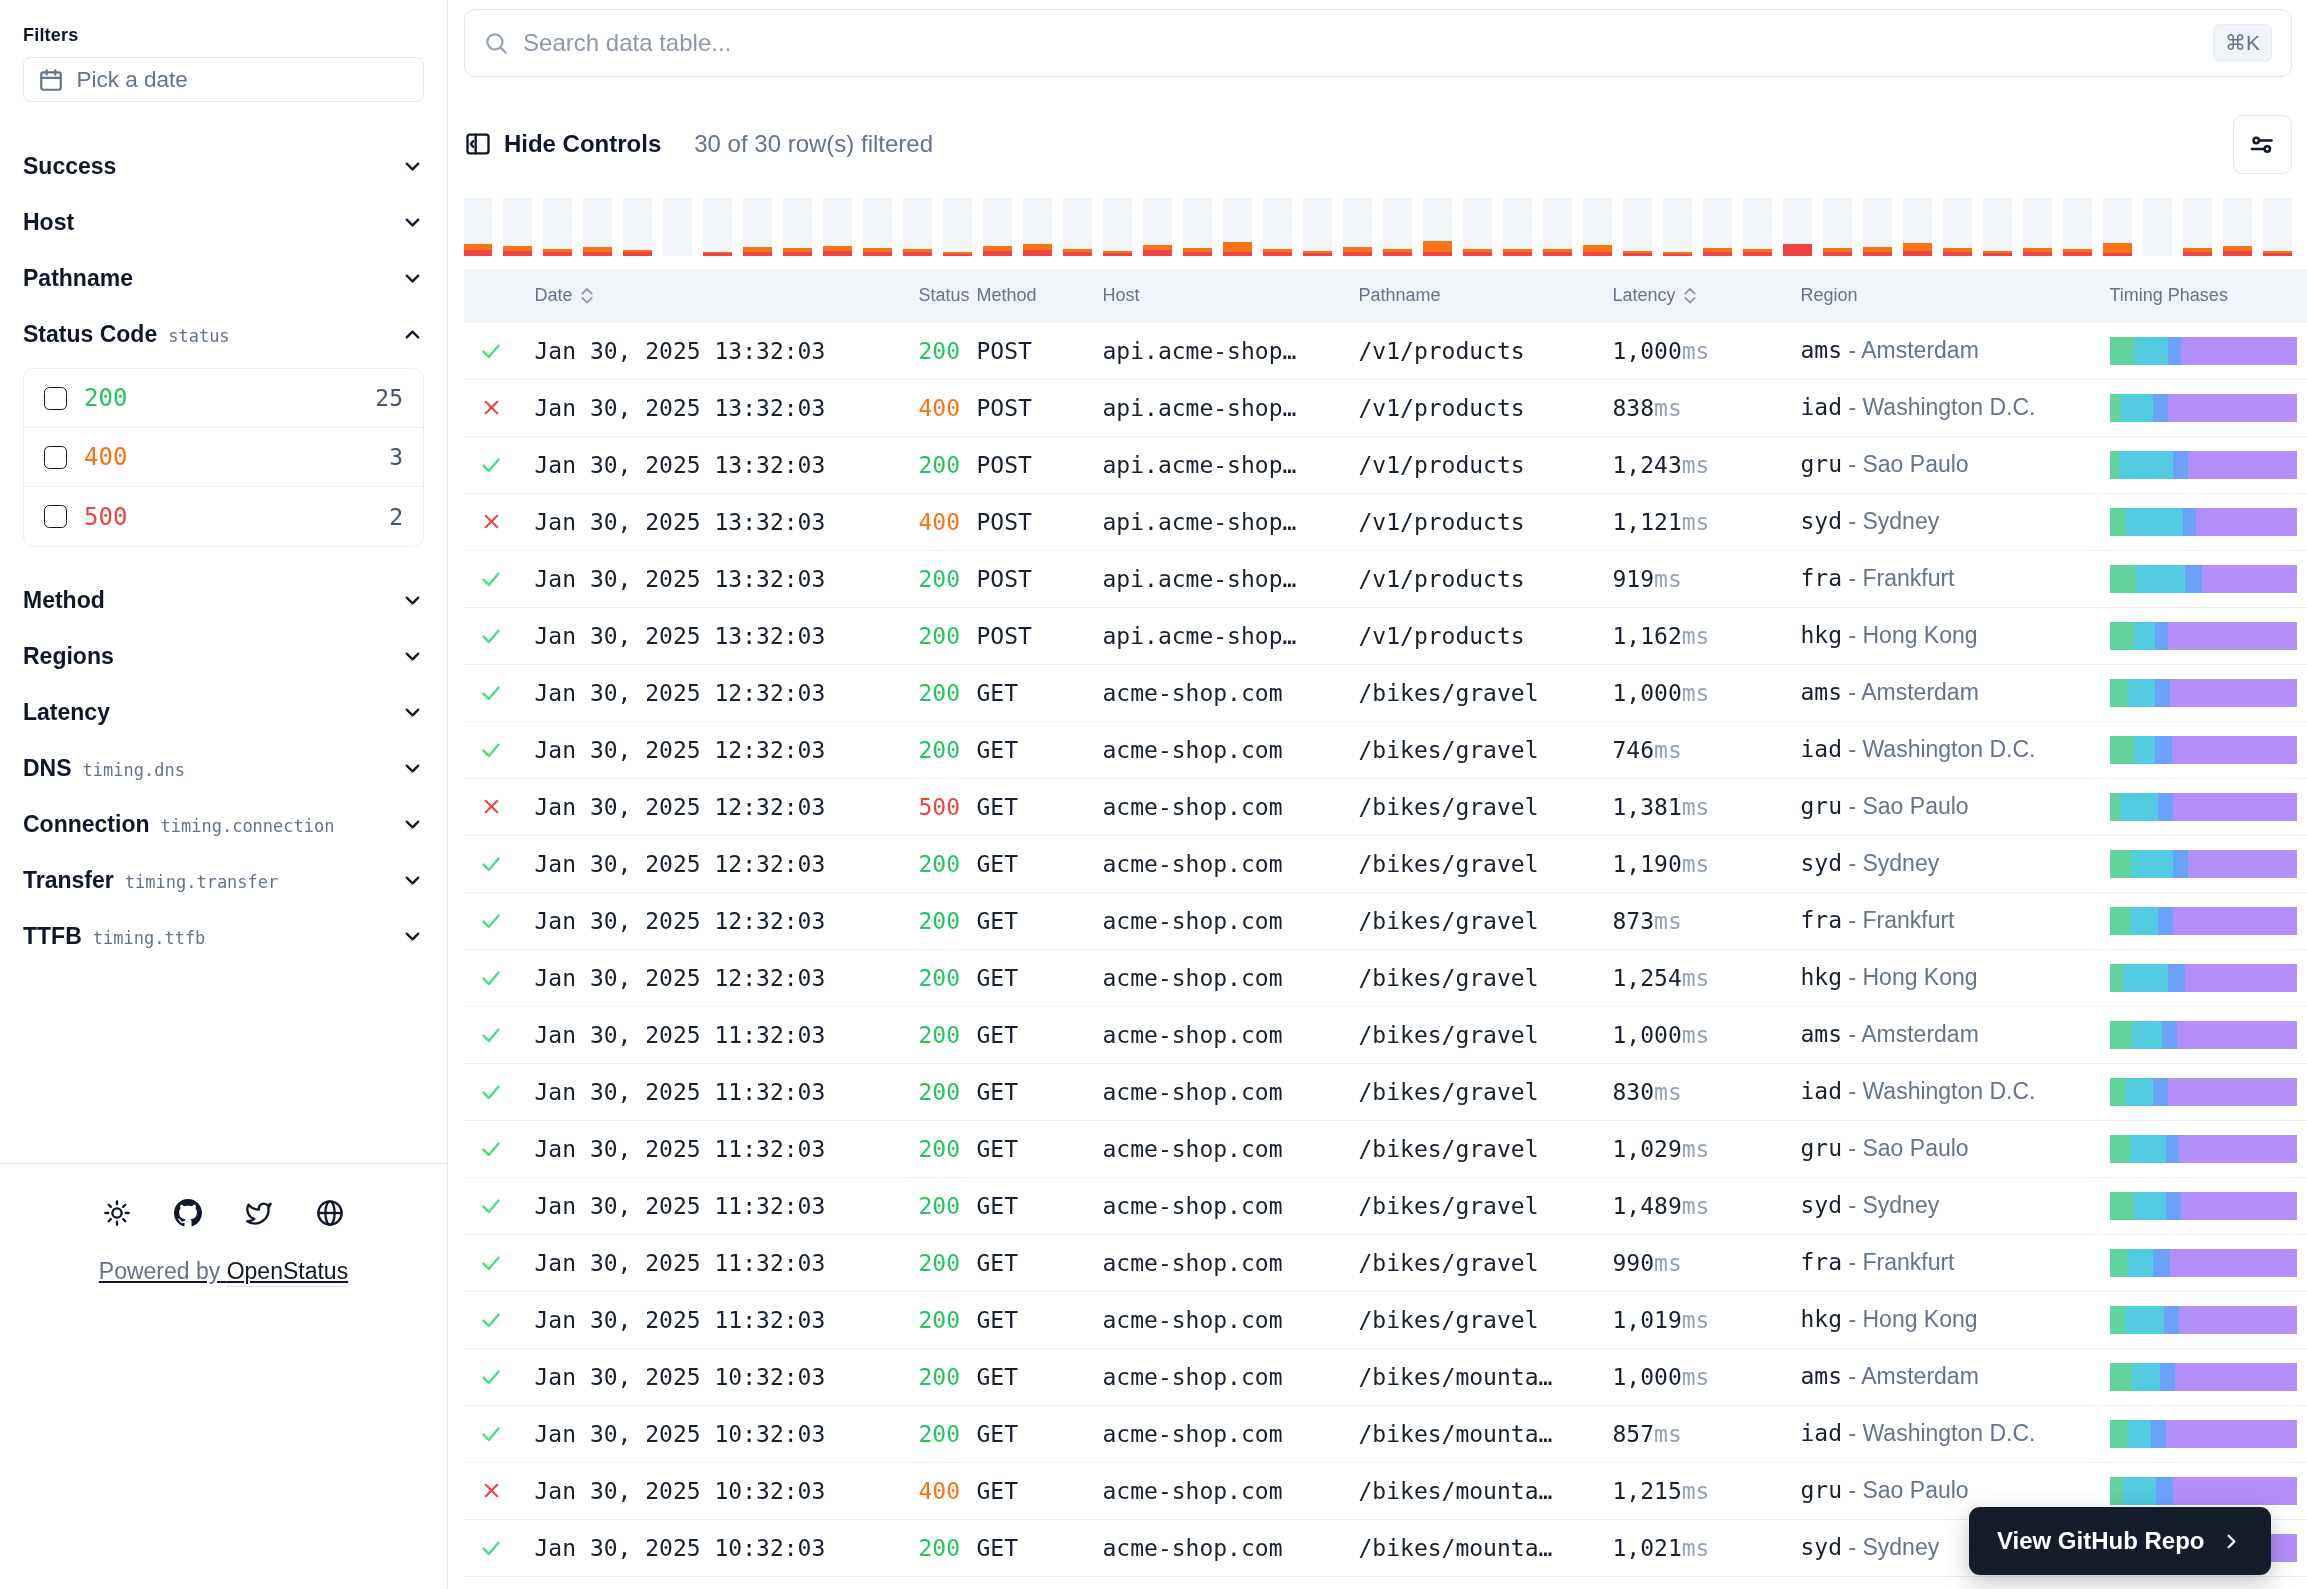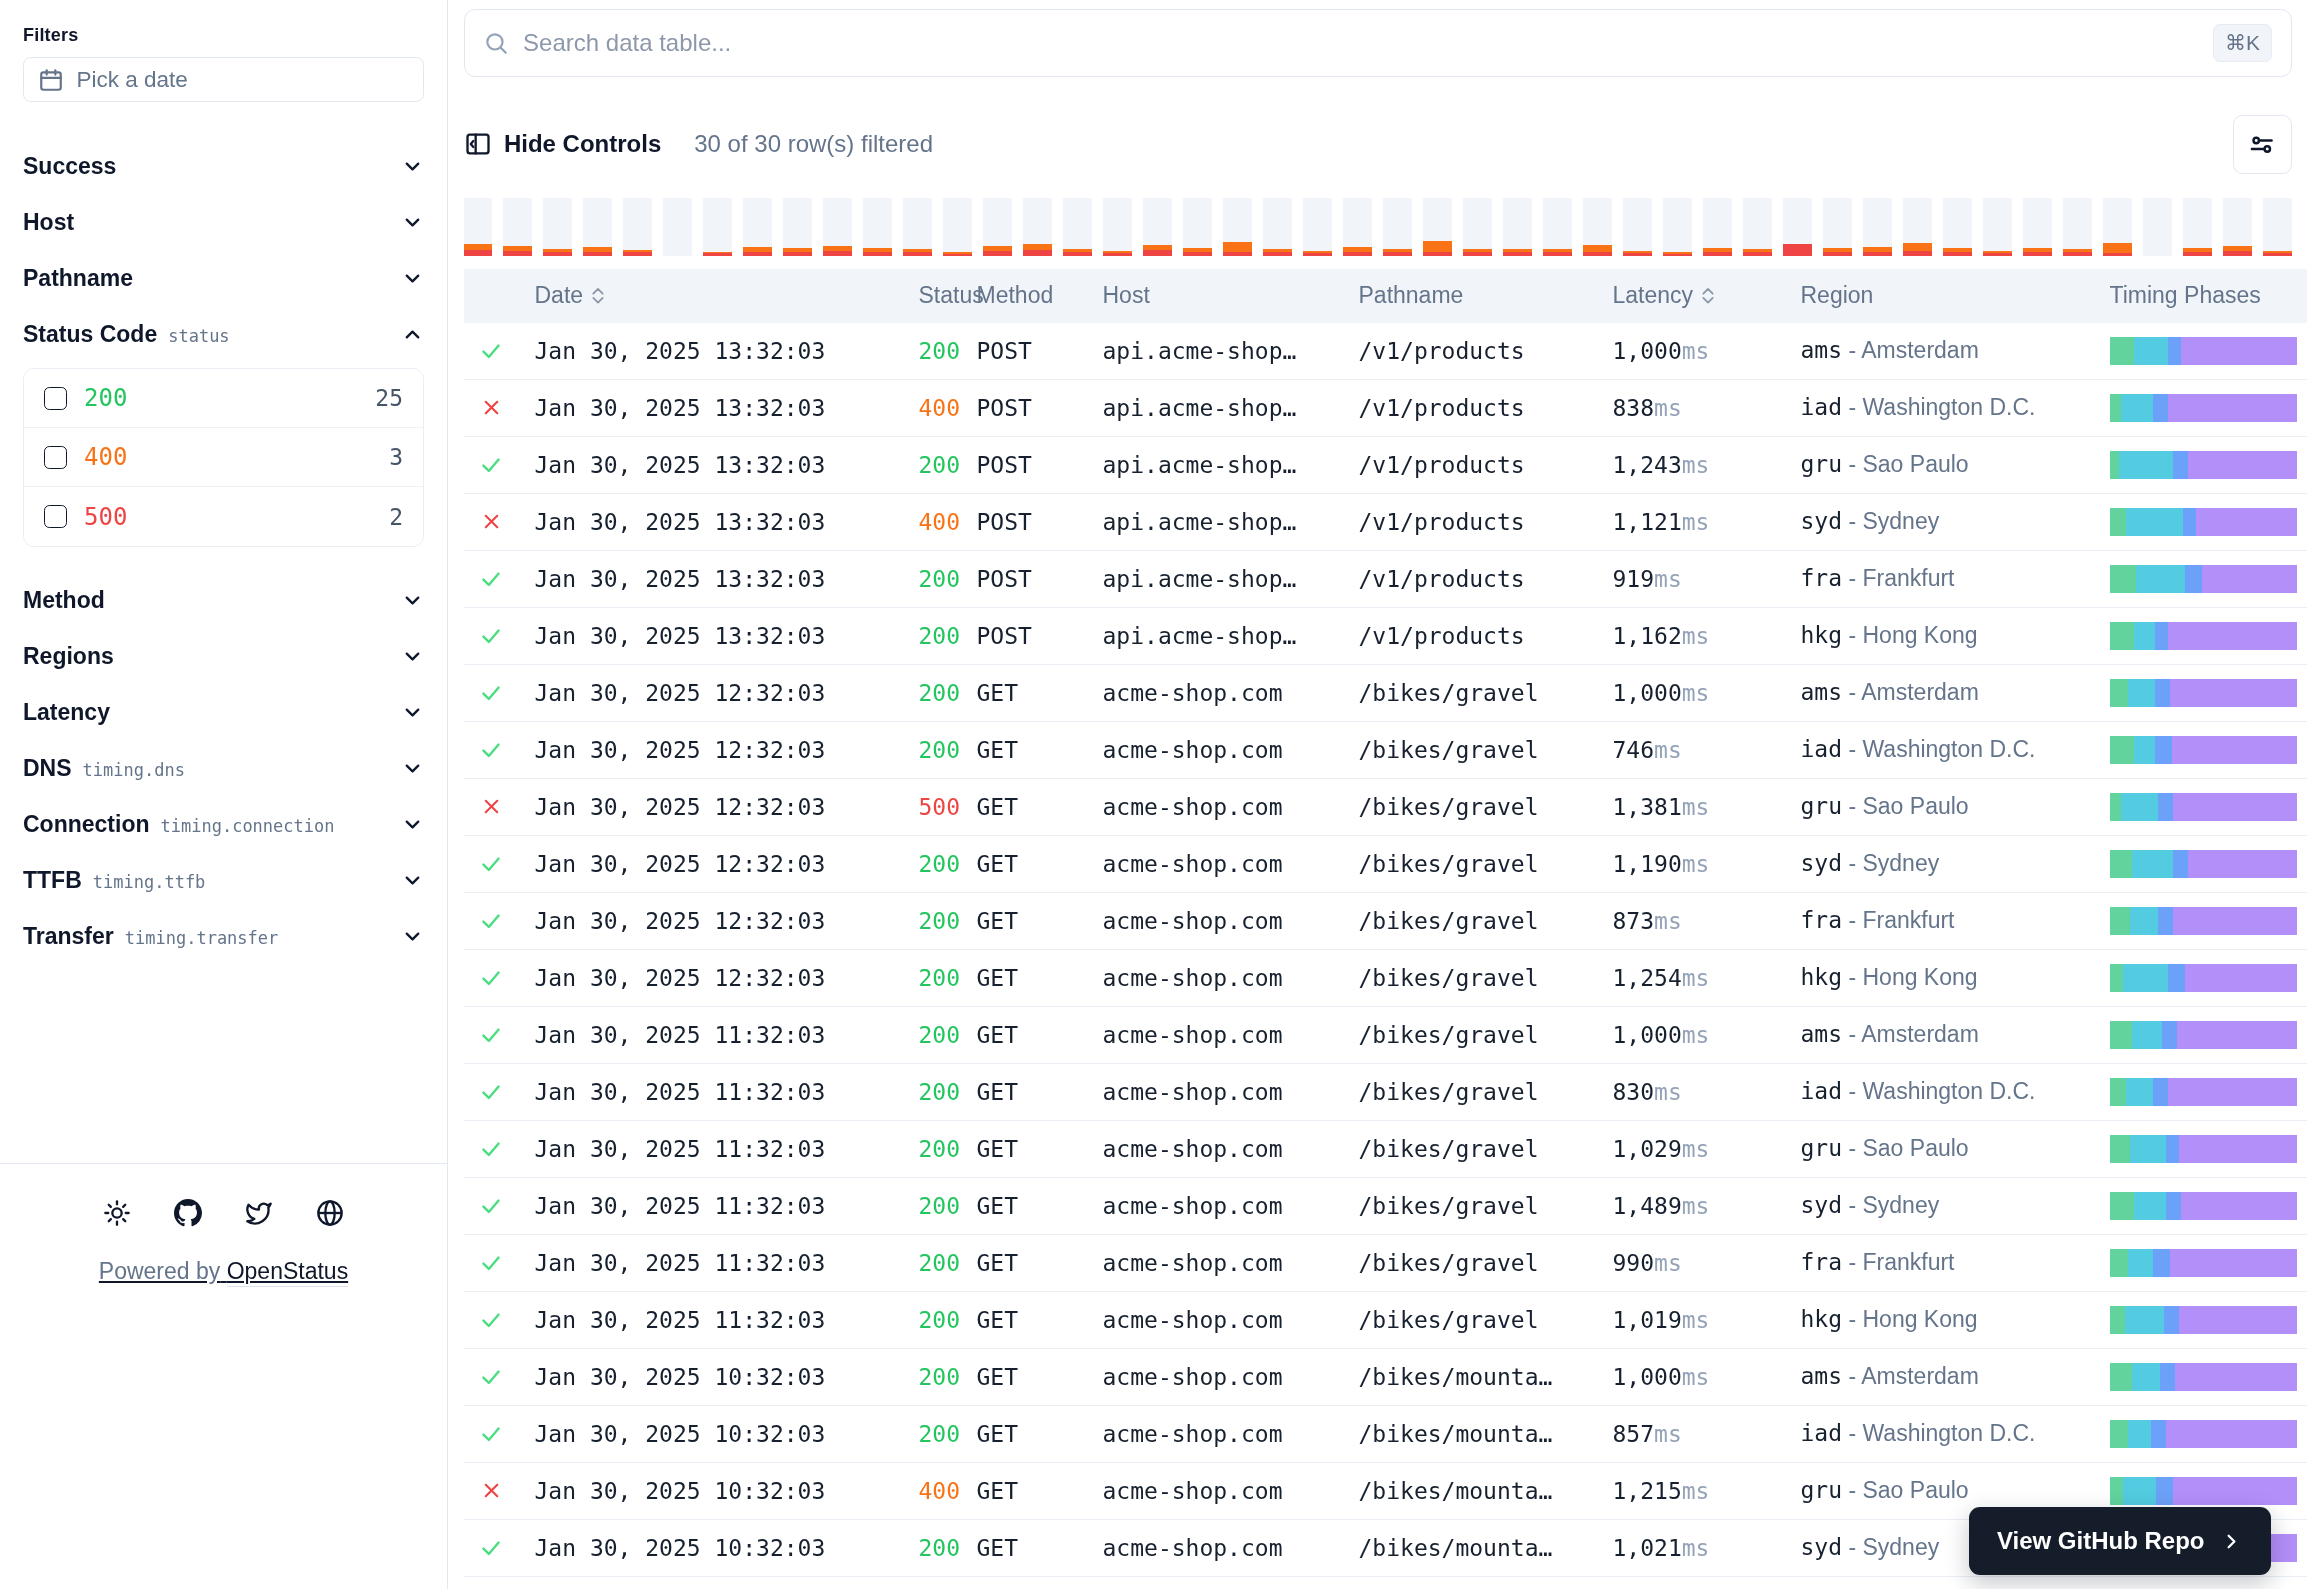--- a/index.html
+++ b/index.html
@@ -60,21 +60,21 @@
   .tl-bars { display:flex; gap:11px; height:58px; align-items:flex-end; }
   .tl-bar { flex:1; height:58px; background:#f1f5f9; position:relative; cursor:pointer; }
   .tl-seg { position:absolute; left:0; right:0; }
   .tl-labels { position:relative; height:36px; margin-top:7.8px; }
   .tl-label { position:absolute; transform:translateX(-50%); font-size:22px; color:#475569; white-space:nowrap; }
 
   
   .table { margin-top:12.4px; margin-right:0; width:1843px; }
   .thead, .trow { display:grid;
     grid-template-columns:71px 384px 58px 126px 256px 254px 188px 309px 198px; align-items:center; }
-  .thead { height:54px; background:#f1f5f9; color:#64748b; font-size:23px; }
+  .thead { height:54px; background:#f1f5f9; color:#64748b; font-size:18px; }
   .thead .th { display:flex; align-items:center; gap:7.8px; }
   .sort { display:flex; flex-direction:column; line-height:0; color:#8d99ab; }
   .trow { height:57px; border-bottom:0.8px solid #e9eef4; background:#fff; cursor:pointer; }
   .cell { font-family:"DejaVu Sans Mono", monospace; font-size:23px; color:#16202e; white-space:nowrap;
     overflow:hidden; text-overflow:ellipsis; padding-right:15.5px; }
   .c-icon { display:flex; justify-content:center; }
   .c-lat .num { color:#16202e; } .c-lat .ms { color:#94a3b8; }
   .c-region .city { font-family:"Liberation Sans", sans-serif; color:#64748b; }
   .phasebar { height:28px; width:188px; display:flex; overflow:hidden; }
   .phasebar div { height:100%; }
@@ -203,31 +203,31 @@
           <div class="side-row">
             <span class="lbl">Connection</span>
             <span class="meta">timing.connection</span>
             <span class="chev">
               <svg width="23" height="23" viewBox="0 0 24 24" fill="none" stroke="#0f172a" stroke-width="2.4" stroke-linecap="round" stroke-linejoin="round">
                 <polyline points="6 9 12 15 18 9"></polyline>
               </svg>
             </span>
           </div>
           <div class="side-row">
-            <span class="lbl">TTFB</span>
-            <span class="meta">timing.ttfb</span>
+            <span class="lbl">Transfer</span>
+            <span class="meta">timing.transfer</span>
             <span class="chev">
               <svg width="23" height="23" viewBox="0 0 24 24" fill="none" stroke="#0f172a" stroke-width="2.4" stroke-linecap="round" stroke-linejoin="round">
                 <polyline points="6 9 12 15 18 9"></polyline>
               </svg>
             </span>
           </div>
           <div class="side-row">
-            <span class="lbl">Transfer</span>
-            <span class="meta">timing.transfer</span>
+            <span class="lbl">TTFB</span>
+            <span class="meta">timing.ttfb</span>
             <span class="chev">
               <svg width="23" height="23" viewBox="0 0 24 24" fill="none" stroke="#0f172a" stroke-width="2.4" stroke-linecap="round" stroke-linejoin="round">
                 <polyline points="6 9 12 15 18 9"></polyline>
               </svg>
             </span>
           </div>
         </div>
     </div>
 
     <div class="side-divider"></div>

